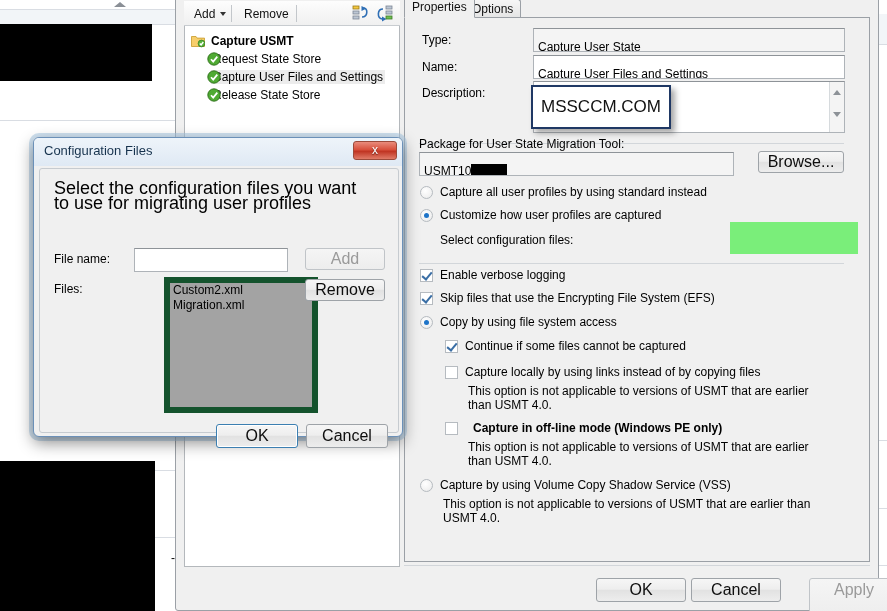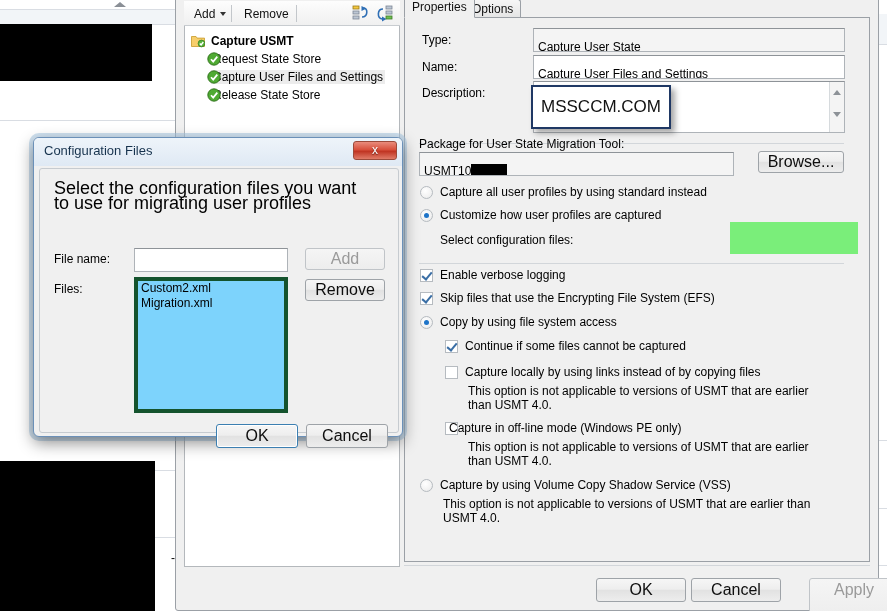--- a/index.html
+++ b/index.html
@@ -175,22 +175,23 @@
     color:#ffffff; font-size:12px; line-height:17px; text-align:center;
     text-shadow:0 1px 1px rgba(0,0,0,.5);
   }
   #cfg-body {
     position:absolute; left:5px; top:30px; width:360px; height:265px;
     background:#f0f0f0; border:1px solid #c6cbd0; border-radius:3px;
   }
   #cfg-desc { position:absolute; left:14px; top:12px; width:320px;
     font-size:18px; line-height:15px; color:#000; }
   #files-listbox {
-    position:absolute; background:#7dd3fc; border:4px solid #14532d;
+    position:absolute; background:#a3a3a3; border:6px solid #14532d;
     overflow:hidden;
+    margin-left:30px;
   }
   .file-row { font-size:12px; line-height:15px; padding-left:3px; white-space:nowrap; }
 
   
   #main-footer-sep { position:absolute; left:228px; top:572px; width:466px; height:1px; background:#d2d6da; }
 </style>
 </head>
 <body>
 
 <div id="root">
@@ -349,21 +350,21 @@
       <div class="lbl" style="left:35px;top:297px;">Copy by using file system access</div>
 
       <div class="check on" style="left:40px;top:322px;"></div>
       <div class="lbl" style="left:60px;top:321px;">Continue if some files cannot be captured</div>
 
       <div class="check" style="left:40px;top:348px;"></div>
       <div class="lbl" style="left:60px;top:347px;">Capture locally by using links instead of by copying files</div>
       <div class="note" style="left:63px;top:366px;width:360px;">This option is not applicable to versions of USMT that are earlier than USMT 4.0.</div>
 
       <div class="check" style="left:40px;top:404px;"></div>
-      <div class="lbl" style="left:44px;top:403px;">Capture in off-line mode (Windows PE only)</div>
+      <div class="lbl" style="left:68px;top:403px;font-weight:bold;">Capture in off-line mode (Windows PE only)</div>
       <div class="note" style="left:63px;top:422px;width:360px;">This option is not applicable to versions of USMT that are earlier than USMT 4.0.</div>
 
       <div class="radio" style="left:15px;top:461px;"></div>
       <div class="lbl" style="left:35px;top:460px;">Capture by using Volume Copy Shadow Service (VSS)</div>
       <div class="note" style="left:38px;top:479px;width:400px;">This option is not applicable to versions of USMT that are earlier than USMT 4.0.</div>
     </div>
 
     <div id="main-footer-sep"></div>
     <div class="btn" style="left:420px;top:585px;width:90px;height:24px;line-height:22px;">
       <span>OK</span>

